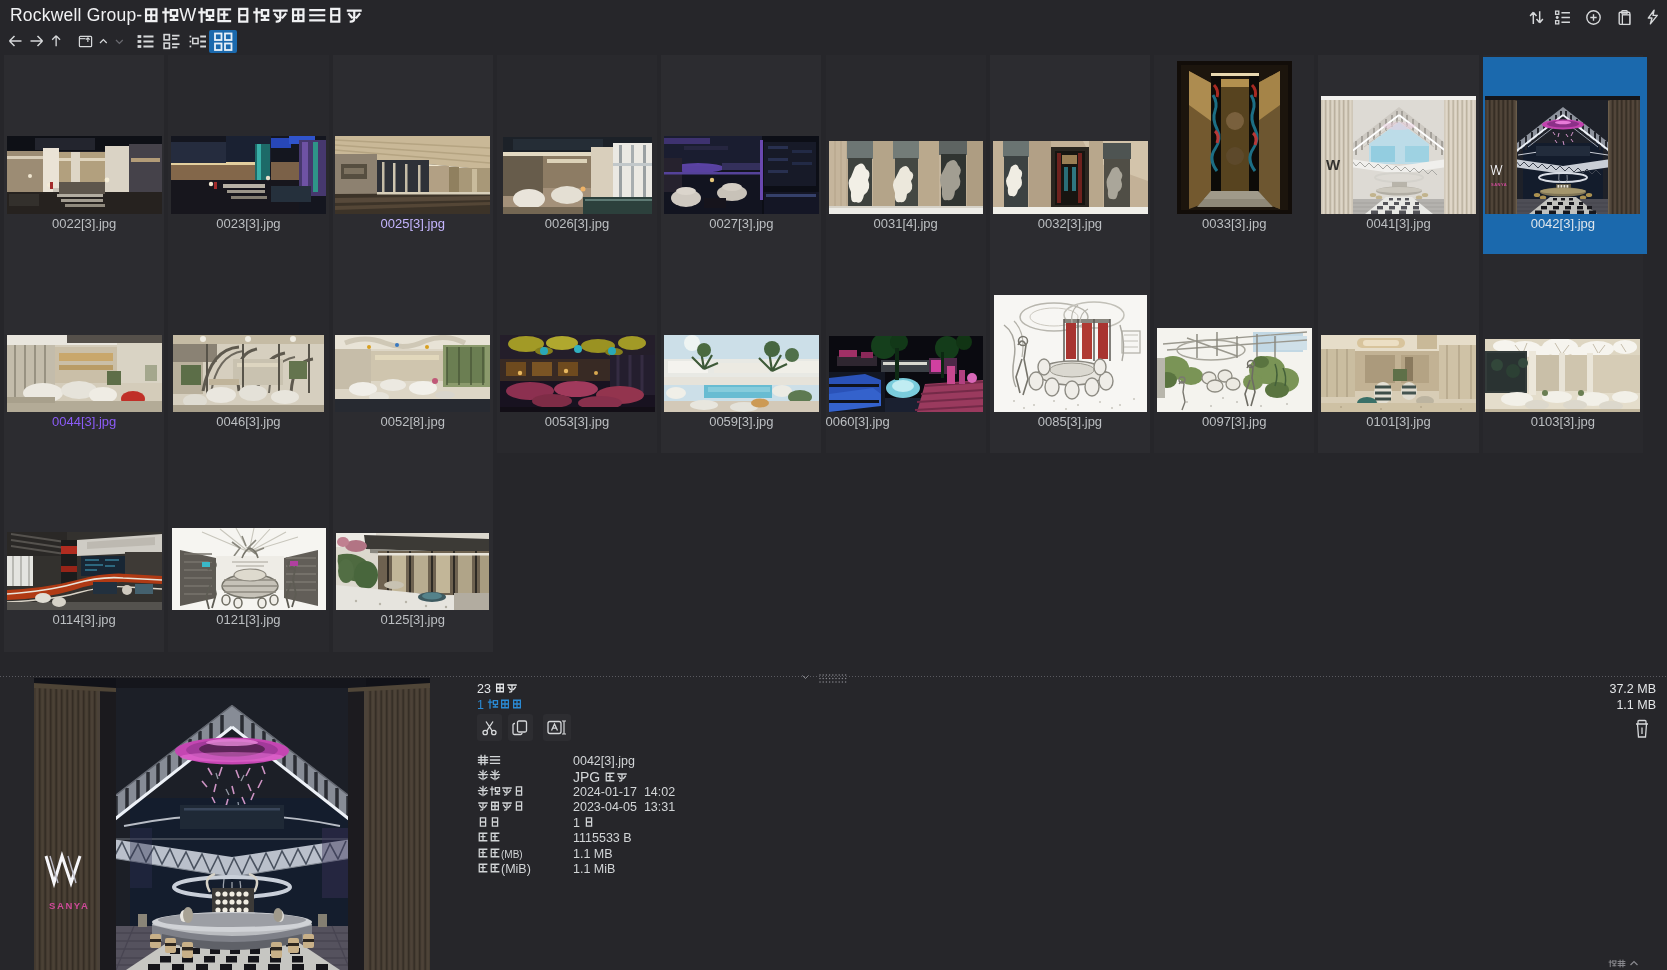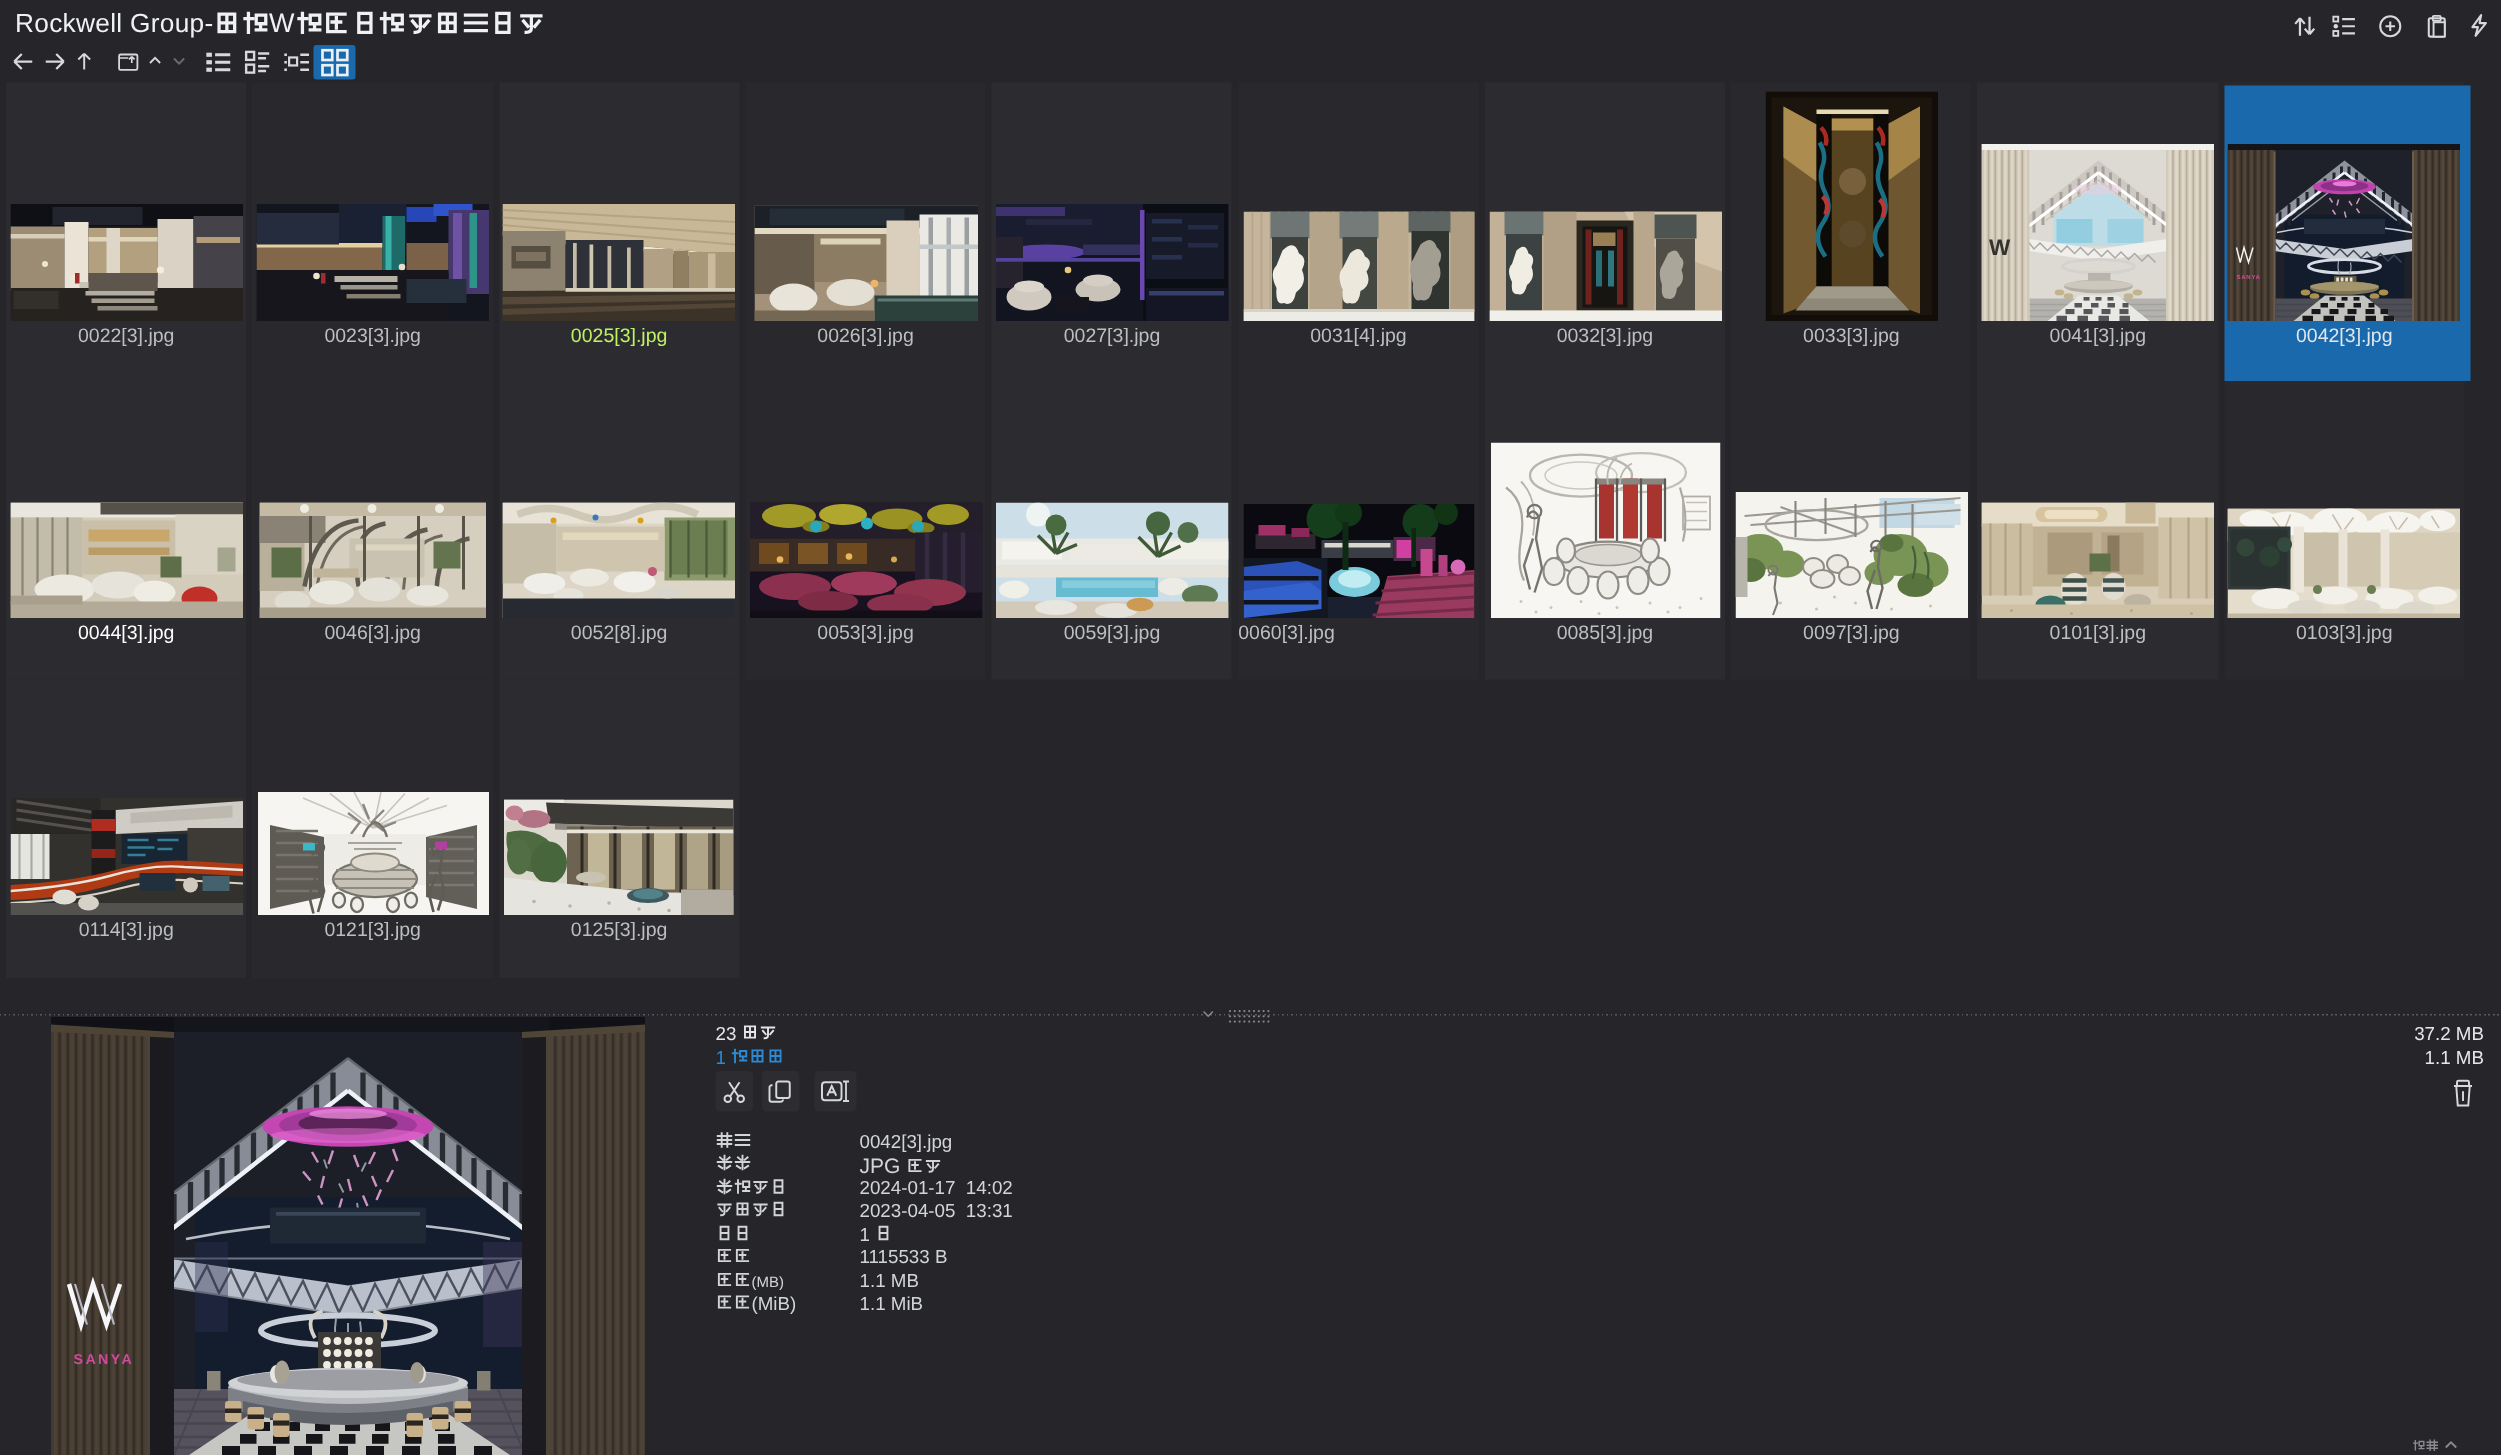--- a/index.html
+++ b/index.html
@@ -103,21 +103,21 @@
 <rect x="94" y="30" width="20" height="28" fill="#b2a084"></rect>
 <rect x="114" y="31" width="10" height="26" fill="#90805f"></rect>
 <rect x="124" y="32" width="31" height="25" fill="#a89878"></rect>
 <rect x="137" y="33" width="5" height="24" fill="#c9bb9c"></rect>
 <polygon points="0,58 155,57 155,78 0,78" fill="#3c3328"></polygon>
 <polygon points="0,62 155,60 155,64 0,67" fill="#57493a"></polygon>
 <polygon points="0,70 155,66 155,69 0,74" fill="#544636"></polygon>
 <rect x="42" y="56" width="113" height="2.5" fill="#d8cfba"></rect>
 </svg>
     </div>
-    <div style="position:absolute;left:332.6px;top:215.5px;width:160.3px;height:16px;font-size:13px;color:#bef264;text-align:center;">0025[3].jpg</div>
+    <div style="position:absolute;left:332.6px;top:215.5px;width:160.3px;height:16px;font-size:13px;color:#c4b5fd;text-align:center;">0025[3].jpg</div>
     <div style="position:absolute;left:502.6px;top:136.5px;width:149px;height:77px;">
       <svg width="149" height="77" viewBox="0 0 149 77" style="display:block">
 <rect width="149" height="77" fill="#a4917a"></rect>
 <rect x="0" y="0" width="149" height="15" fill="#1c2128"></rect>
 <rect x="10" y="2" width="90" height="11" fill="#252d36"></rect>
 <rect x="0" y="15" width="112" height="4" fill="#e3d9c2"></rect>
 <rect x="0" y="19" width="40" height="40" fill="#675c4b"></rect>
 <rect x="40" y="19" width="48" height="32" fill="#8d7c64"></rect>
 <rect x="44" y="22" width="40" height="4" fill="#dcd2b8"></rect>
 <rect x="88" y="10" width="22" height="58" fill="#d9cfbc"></rect>
@@ -406,21 +406,21 @@
 <ellipse cx="36" cy="58" rx="20" ry="10" fill="#ece9e1"></ellipse>
 <ellipse cx="72" cy="55" rx="18" ry="9" fill="#e6e3da"></ellipse>
 <ellipse cx="96" cy="60" rx="14" ry="8" fill="#efece4"></ellipse>
 <ellipse cx="126" cy="64" rx="12" ry="8" fill="#c03028"></ellipse>
 <rect x="100" y="36" width="14" height="14" fill="#5e6e48"></rect>
 <rect x="138" y="30" width="12" height="16" fill="#67755077"></rect>
 <rect x="0" y="66" width="155" height="11" fill="#b3ab97"></rect>
 <rect x="0" y="62" width="48" height="6" fill="#a8a08c"></rect>
 </svg>
     </div>
-    <div style="position:absolute;left:4.0px;top:413.5px;width:160.3px;height:16px;font-size:13px;color:#ffffff;text-align:center;">0044[3].jpg</div>
+    <div style="position:absolute;left:4.0px;top:413.5px;width:160.3px;height:16px;font-size:13px;color:#8b5cf6;text-align:center;">0044[3].jpg</div>
     <div style="position:absolute;left:173.0px;top:334.5px;width:151px;height:77px;">
       <svg width="151" height="77" viewBox="0 0 151 77" style="display:block">
 <rect width="151" height="77" fill="#d6cfbf"></rect>
 <rect x="0" y="0" width="151" height="9" fill="#c5bba4"></rect>
 <circle cx="30" cy="4" r="3" fill="#efece2"></circle>
         <circle cx="75" cy="4" r="3" fill="#efece2"></circle>
         <circle cx="120" cy="4" r="3" fill="#efece2"></circle>
 <rect x="0" y="9" width="30" height="50" fill="#b9b09c"></rect>
 <rect x="0" y="9" width="44" height="18" fill="#8a8274"></rect>
 <path d="M30 56 Q38 14 66 12 M66 56 Q60 18 84 14 M84 58 Q88 22 112 18 M118 58 Q120 26 140 24" fill="none" stroke="#5e594e" stroke-width="3"></path>

